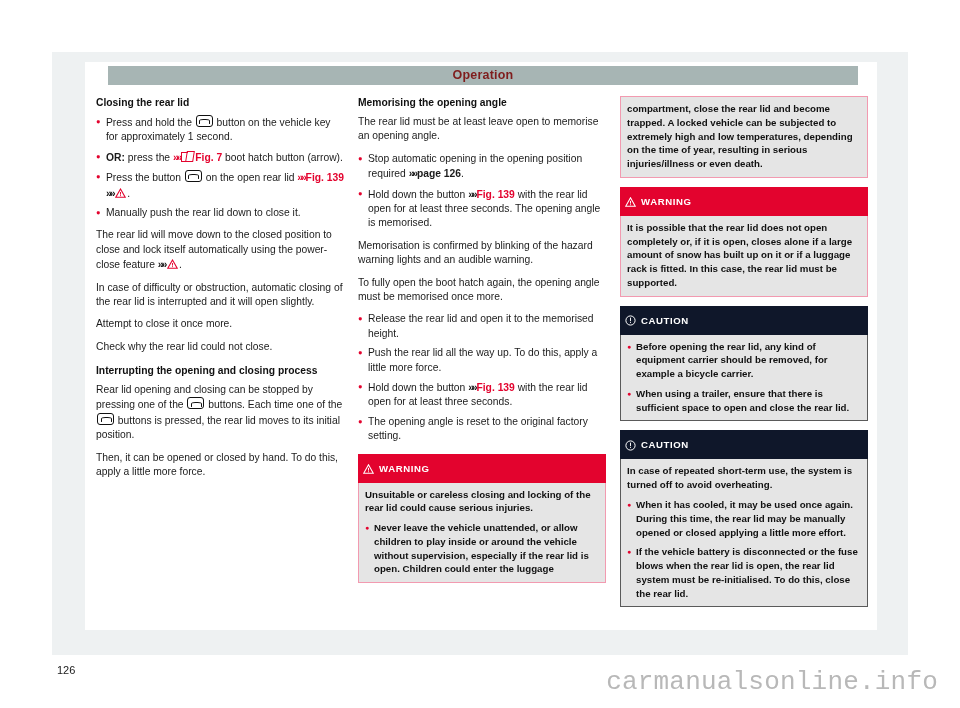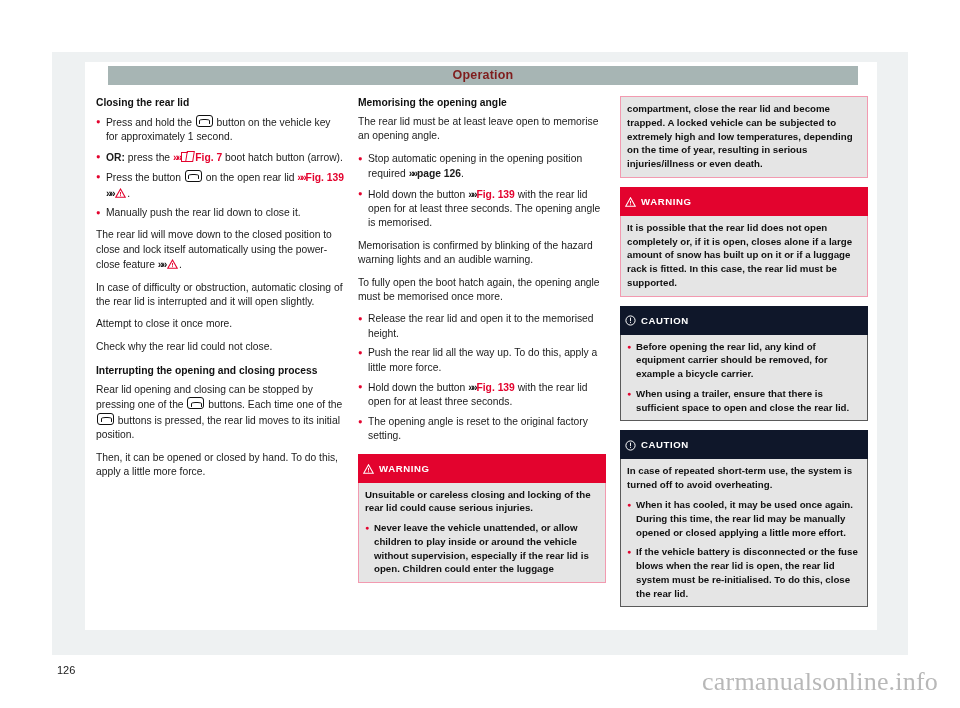--- a/index.html
+++ b/index.html
@@ -37,21 +37,21 @@
   .page-number{
     position:absolute;left:57px;top:616px;
     font-size:11px;font-weight:normal;color:#1a1a1a;margin-top:48px;
   }
 
   
   .watermark{
     position:absolute;left:0;top:667px;width:960px;
     text-align:right;padding-right:22px;box-sizing:border-box;
     font-size:26px;color:#b8b8b8;letter-spacing:.2px;
-    font-family:Liberation Serif, serif;
+    font-family:Liberation Mono, monospace;
   }
 
   
   .cols{
     position:absolute;left:96px;top:96px;width:772px;height:520px;
     display:flex;gap:14px;
   }
   .col{width:248px;position:relative;}
 
   

